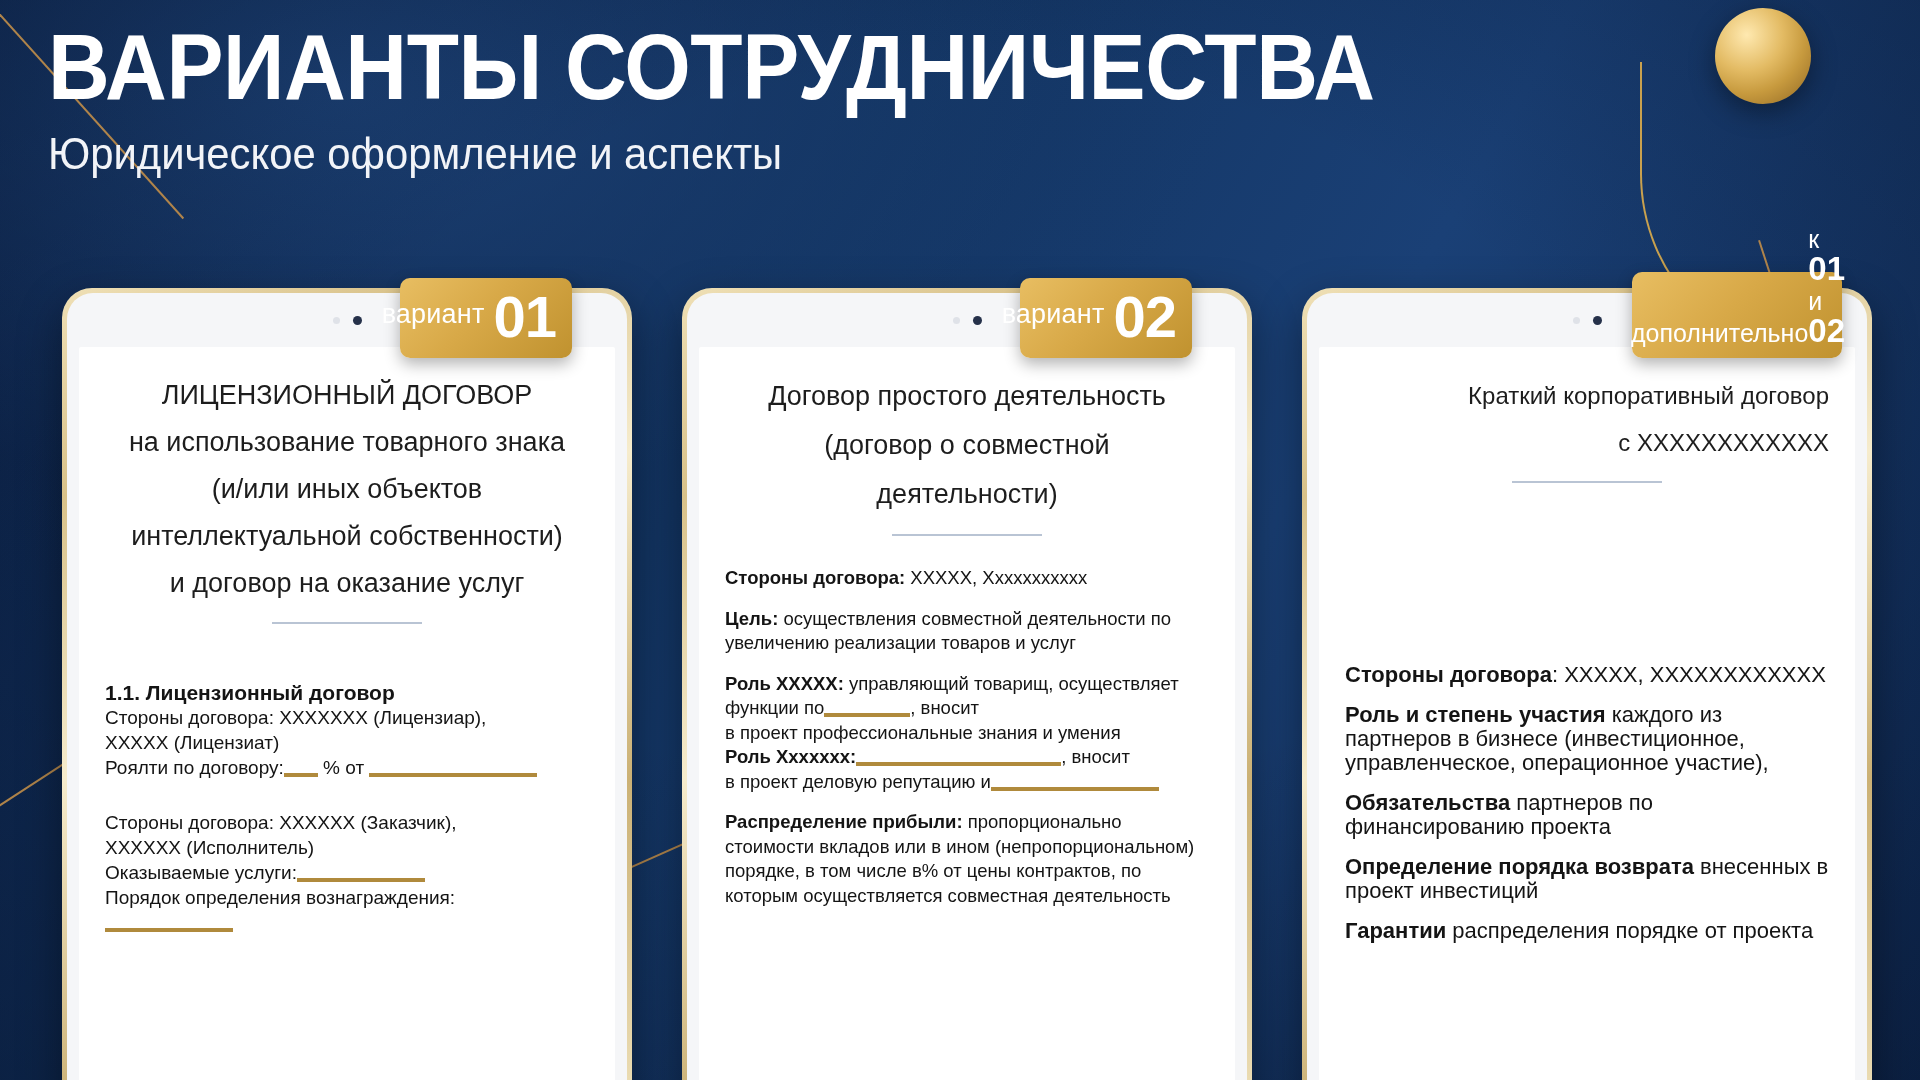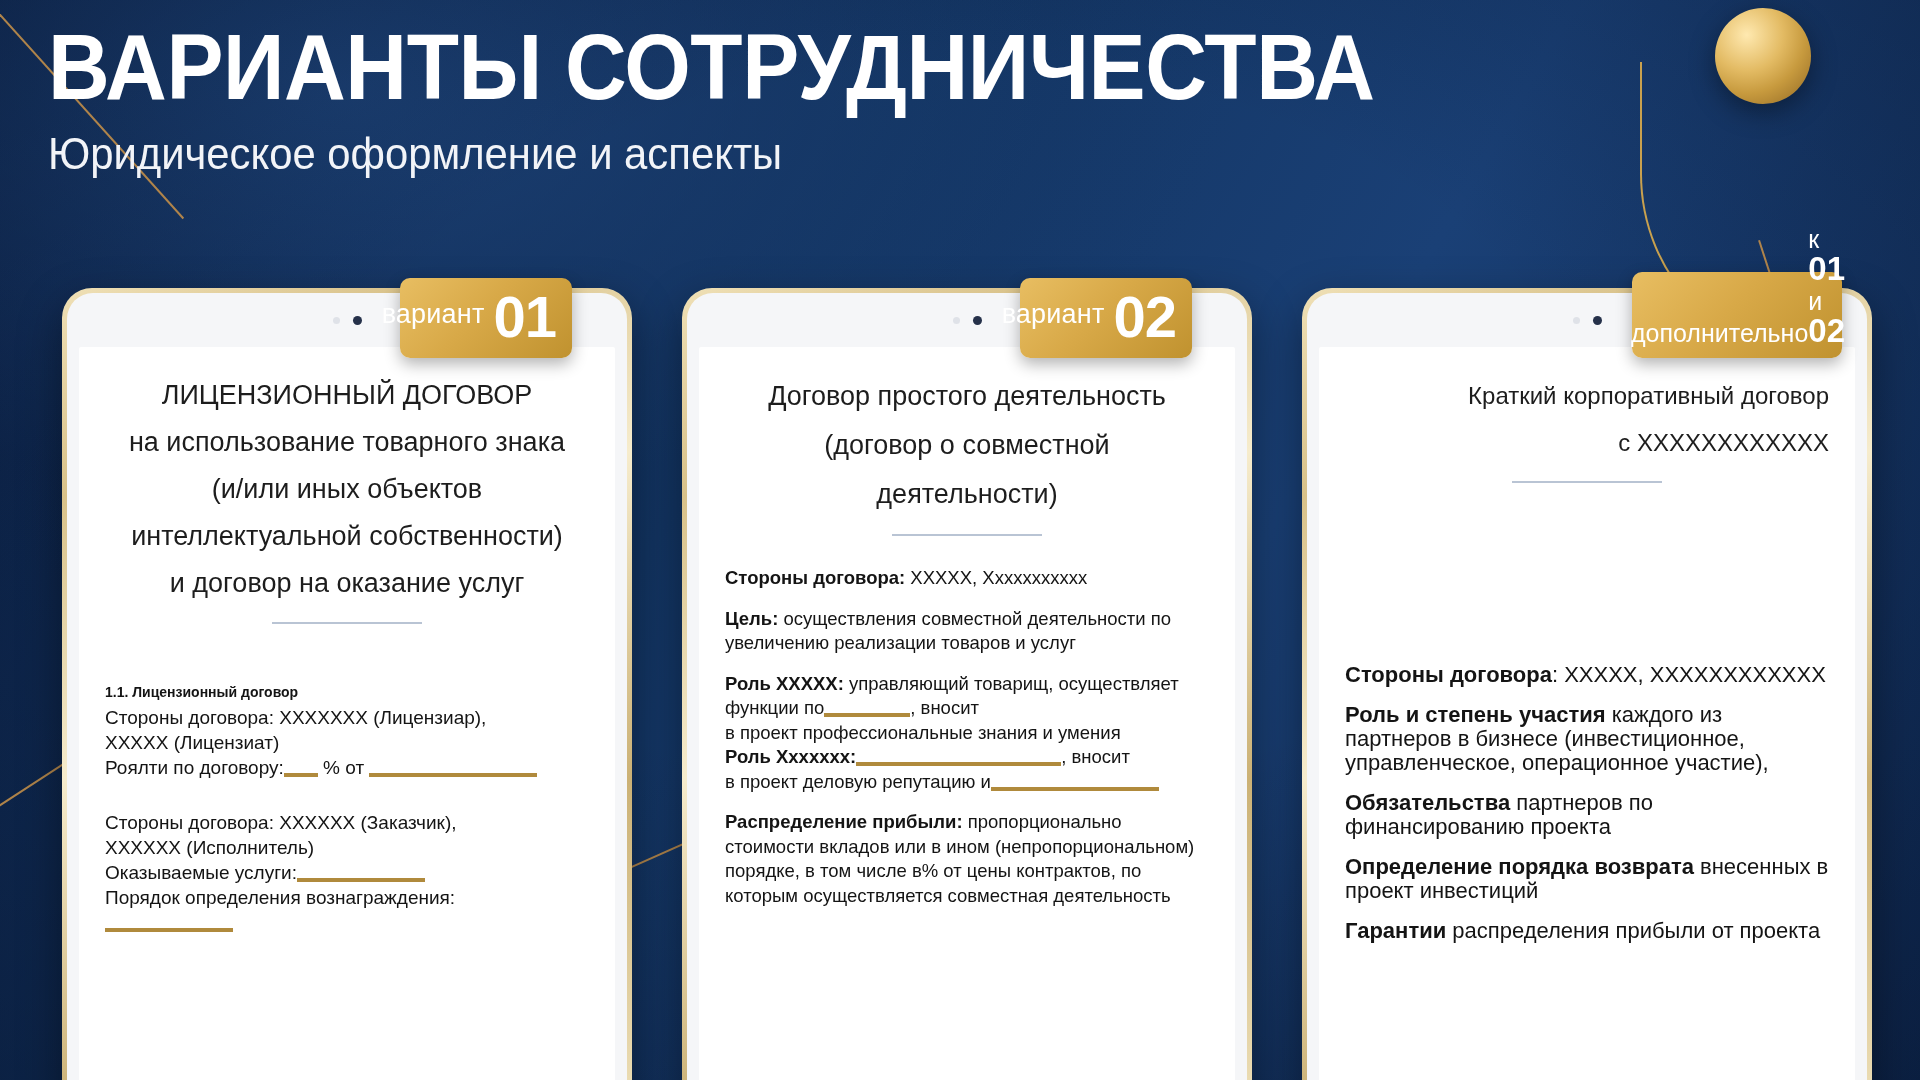--- a/index.html
+++ b/index.html
@@ -75,21 +75,21 @@
 
   .divider{
     width:150px;height:2px;background:#b9c4d4;margin:22px auto 0 auto;
   }
 
   
   .body-text{color:#141414;font-size:18.5px;line-height:24px;}
   .body-text b{font-weight:700;}
   .blk{margin-top:16px;}
   .c1 .body-text{font-size:19px;line-height:25px;}
-  .c1 .sec-title{font-weight:700;font-size:14px;}
+  .c1 .sec-title{font-weight:700;font-size:21px;}
   .c2 .body-text{font-size:18.5px;line-height:24.5px;}
   .c3 .body-text{font-size:22px;line-height:24px;}
 
   
   .blank{display:inline-block;border-bottom:4px solid #b08a3c;vertical-align:-3px;}
   .b-xs{width:34px;}
   .b-s{width:86px;}
   .b-m{width:128px;}
   .b-l{width:168px;}
   .b-xl{width:205px;}
@@ -240,21 +240,21 @@
 
       <div class="body-text blk">
         <b>Обязательства</b><span> партнеров по финансированию проекта</span>
       </div>
 
       <div class="body-text blk">
         <b>Определение порядка возврата</b><span> внесенных в проект инвестиций</span>
       </div>
 
       <div class="body-text blk">
-        <b>Гарантии</b><span> распределения прибыли от проекта</span>
+        <b>Гарантии</b><span> распределения порядке от проекта</span>
       </div>
     </div>
   </div>
 </div>
 <div class="badge badge3" style="left:1632px;top:272px;width:210px;height:86px;">
   <span class="l1">дополнительно</span>
   <span class="l2">
     <span>к</span>
     <span class="bnum">01</span>
     <span>и</span>

